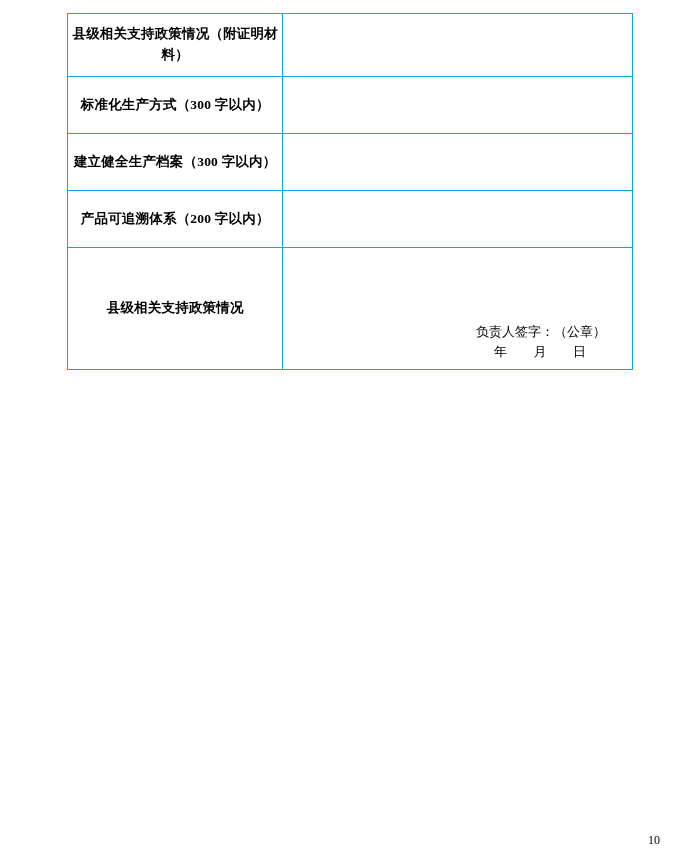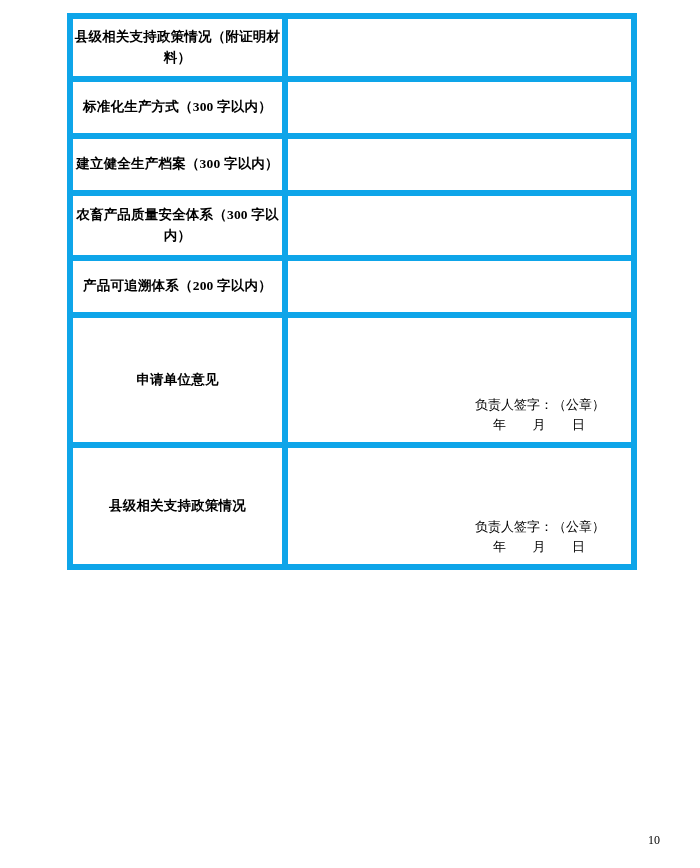--- a/index.html
+++ b/index.html
@@ -23,21 +23,21 @@
   }
   .form-table {
     position: absolute;
     left: 67px;
     top: 13px;
     width: 566px;
     border-collapse: collapse;
     table-layout: fixed;
   }
   .form-table td {
-    border: 6px solid #0ea5e9;
+    border: 1px solid #0ea5e9;
     vertical-align: middle;
     padding: 0;
   }
   .col-label {
     width: 215px;
   }
   .col-value {
     width: 349px;
   }
   .label-cell {
@@ -105,38 +105,23 @@
         <td class="value-cell"></td>
       </tr>
       <tr class="r2">
         <td class="label-cell">标准化生产方式（300 字以内）</td>
         <td class="value-cell"></td>
       </tr>
       <tr class="r3">
         <td class="label-cell">建立健全生产档案（300 字以内）</td>
         <td class="value-cell"></td>
       </tr>
-      <tr class="r4">
-        <td class="label-cell">农畜产品质量安全体系（300 字以内）</td>
-        <td class="value-cell"></td>
-      </tr>
       <tr class="r5">
         <td class="label-cell">产品可追溯体系（200 字以内）</td>
         <td class="value-cell"></td>
-      </tr>
-      <tr class="r6">
-        <td class="label-cell">申请单位意见</td>
-        <td class="value-cell">
-          <div class="sig-block">
-            <div class="sig-line1">负责人签字：（公章）</div>
-            <div class="sig-line2">
-              <span>年</span><span class="gap"></span><span>月</span><span class="gap"></span><span>日</span>
-            </div>
-          </div>
-        </td>
       </tr>
       <tr class="r7">
         <td class="label-cell">县级相关支持政策情况</td>
         <td class="value-cell">
           <div class="sig-block">
             <div class="sig-line1">负责人签字：（公章）</div>
             <div class="sig-line2">
               <span>年</span><span class="gap"></span><span>月</span><span class="gap"></span><span>日</span>
             </div>
           </div>

